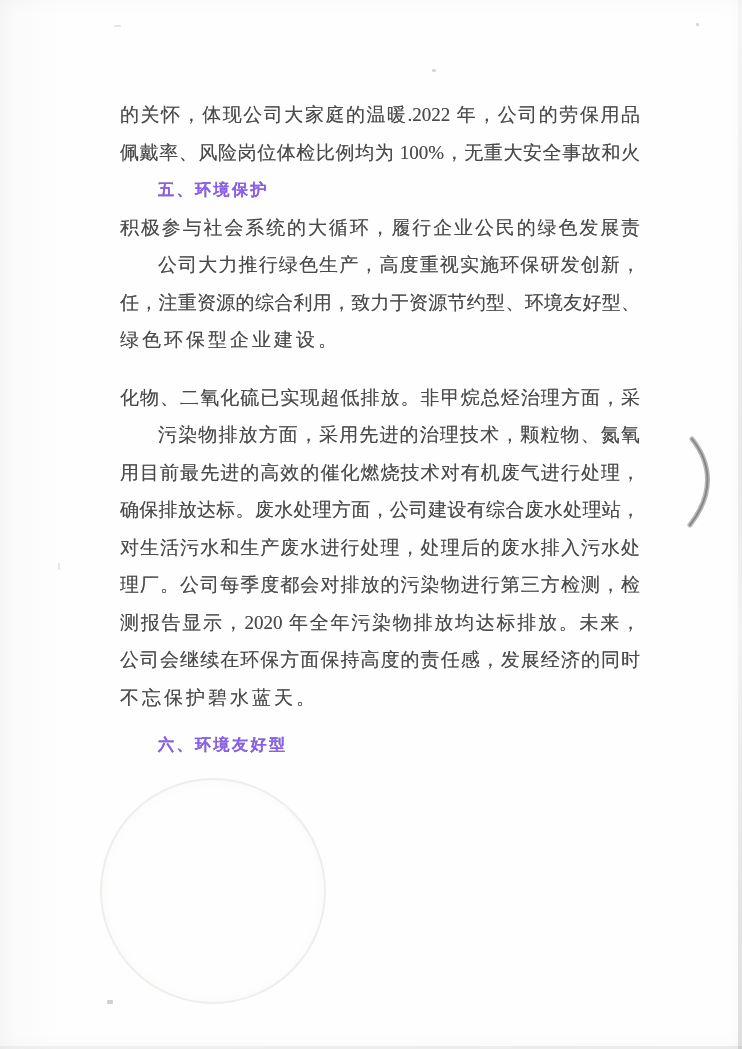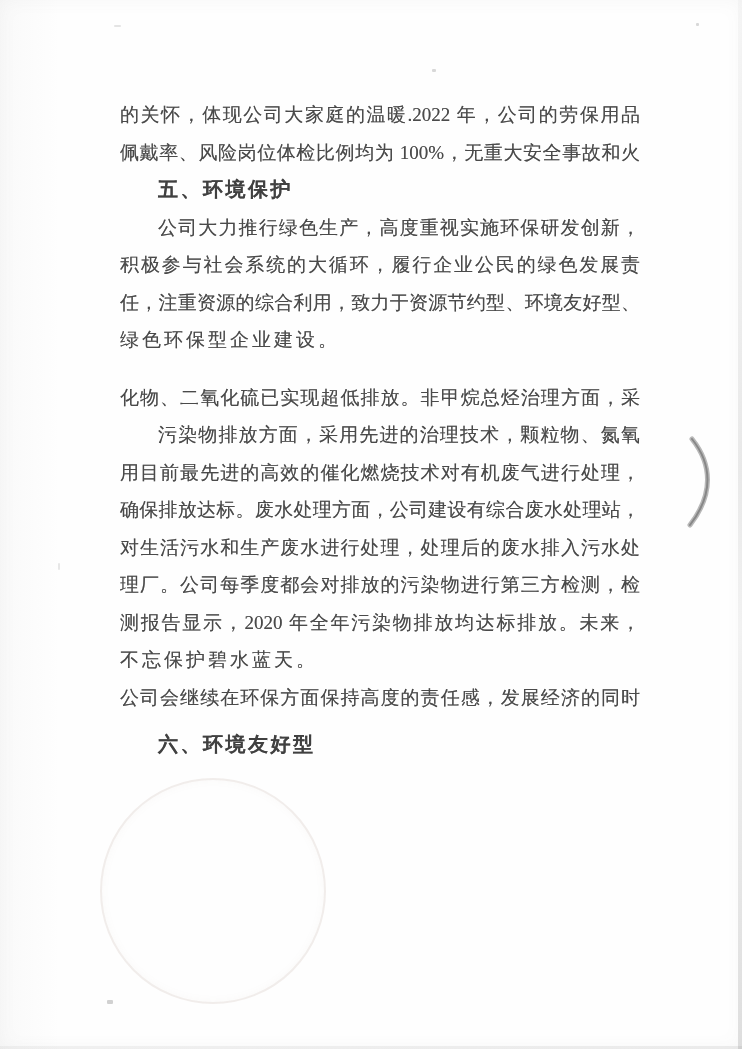--- a/index.html
+++ b/index.html
@@ -54,23 +54,23 @@
     height: 37.5px;
   }
   .line.indent { text-indent: 38px; }
   .line.line-end {
     text-align-last: left;
     letter-spacing: 3px;
   }
   .heading {
     font-family: Liberation Serif, serif;
     font-weight: bold;
-    font-size: 20px;
+    font-size: 16px;
     letter-spacing: 2.5px;
-    color: #404040;
+    color: #8b5cf6;
     margin-left: 38px;
     height: 37.5px;
     line-height: 37.5px;
     text-shadow: 0 0 0.5px rgba(50,50,50,0.6);
   }
   .gap-lg { margin-top: 20px; }
   .gap-sm { margin-top: 10px; }
 
   
   .stamp {
@@ -121,31 +121,31 @@
   <span class="speck s4"></span>
   <span class="speck s5"></span>
 
   <div class="text-block">
       <div class="para">
         <div class="line">的关怀，体现公司大家庭的温暖.2022 年，公司的劳保用品</div>
         <div class="line">佩戴率、风险岗位体检比例均为 100%，无重大安全事故和火</div>
       </div>
       <div class="heading">五、环境保护</div>
       <div class="para">
+        <div class="line">积极参与社会系统的大循环，履行企业公民的绿色发展责</div>
         <div class="line indent">公司大力推行绿色生产，高度重视实施环保研发创新，</div>
-        <div class="line">积极参与社会系统的大循环，履行企业公民的绿色发展责</div>
         <div class="line">任，注重资源的综合利用，致力于资源节约型、环境友好型、</div>
         <div class="line line-end">绿色环保型企业建设。</div>
       </div>
       <div class="para gap-lg">
         <div class="line">化物、二氧化硫已实现超低排放。非甲烷总烃治理方面，采</div>
         <div class="line indent">污染物排放方面，采用先进的治理技术，颗粒物、氮氧</div>
         <div class="line">用目前最先进的高效的催化燃烧技术对有机废气进行处理，</div>
         <div class="line">确保排放达标。废水处理方面，公司建设有综合废水处理站，</div>
         <div class="line">对生活污水和生产废水进行处理，处理后的废水排入污水处</div>
         <div class="line">理厂。公司每季度都会对排放的污染物进行第三方检测，检</div>
         <div class="line">测报告显示，2020 年全年污染物排放均达标排放。未来，</div>
+        <div class="line">公司会继续在环保方面保持高度的责任感，发展经济的同时</div>
         <div class="line line-end">不忘保护碧水蓝天。</div>
-        <div class="line">公司会继续在环保方面保持高度的责任感，发展经济的同时</div>
       </div>
       <div class="heading gap-sm">六、环境友好型</div>
     </div>
 </div>
 
 </body></html>

